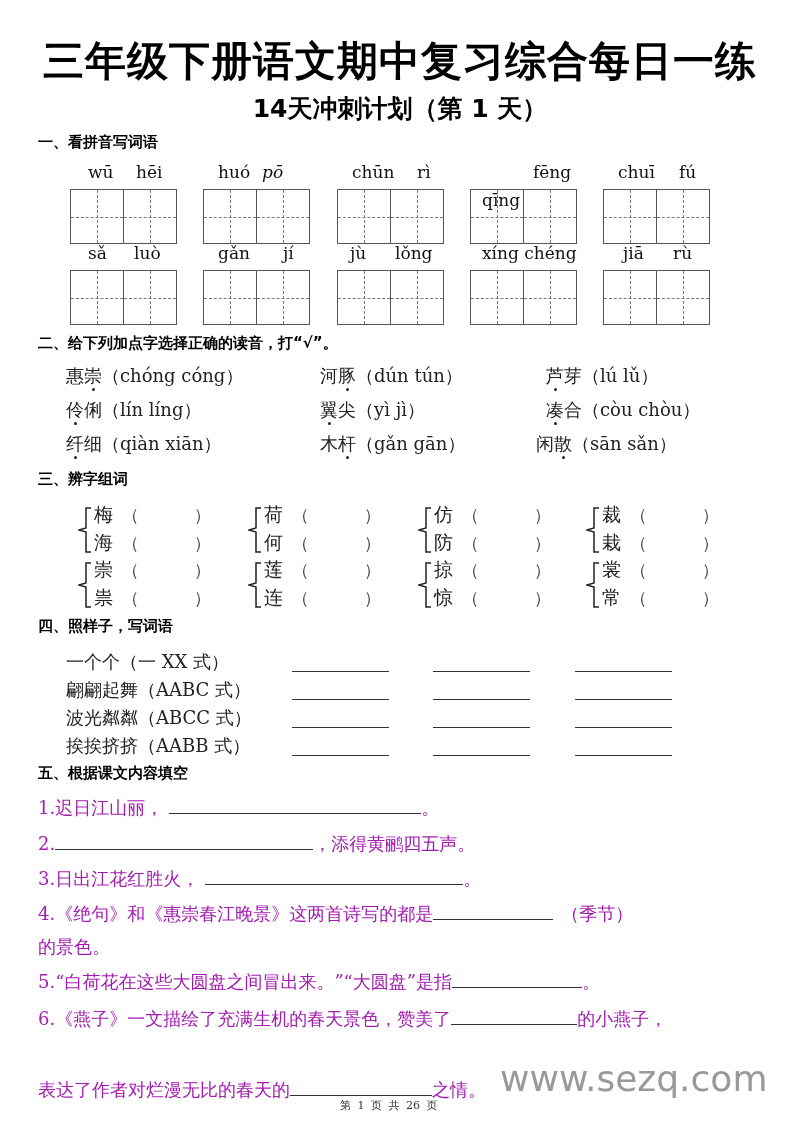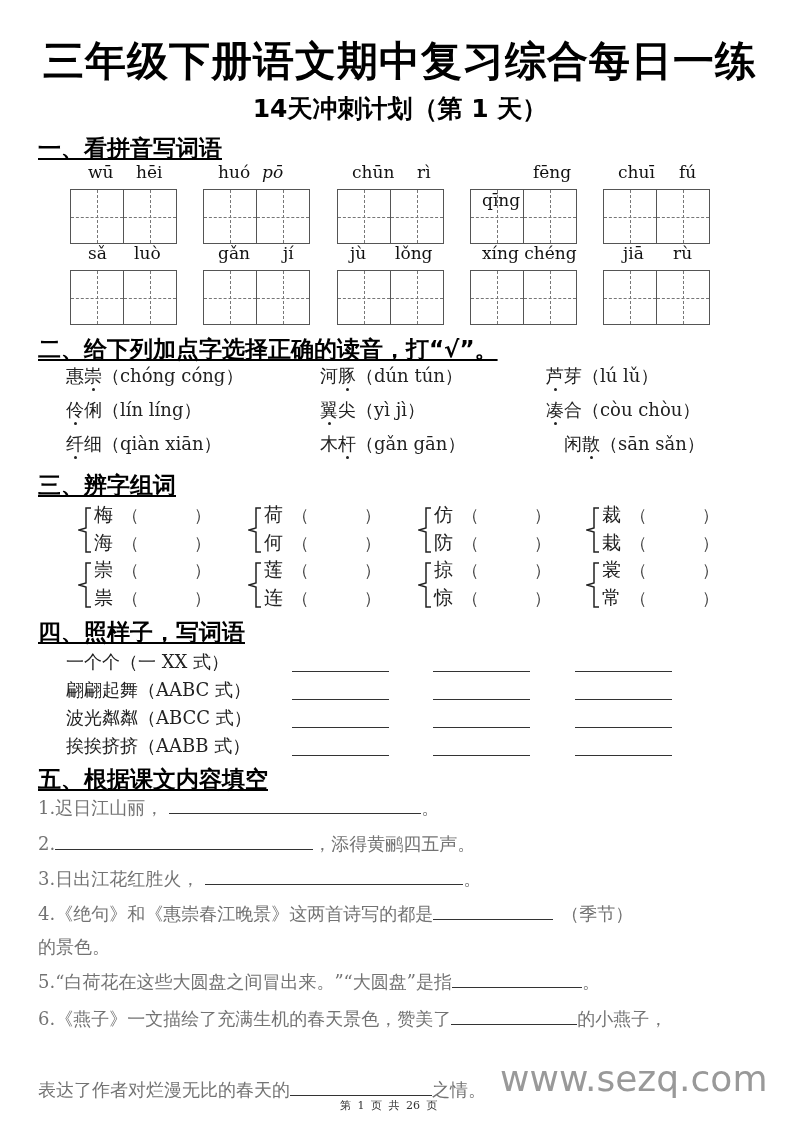--- a/index.html
+++ b/index.html
@@ -1,21 +1,21 @@
 <!DOCTYPE html>
 <html><head>
 <meta charset="utf-8">
 <style>
   * { box-sizing: border-box; margin: 0; padding: 0; }
   html, body { width: 800px; height: 1131px; background: #ffffff; overflow: hidden; }
   body { position: relative; font-family: "DejaVu Serif", "Liberation Serif", serif; color: #222; }
   .abs { position: absolute; }
   .title { left: 0; width: 800px; top: 34px; text-align: center; font-family: "DejaVu Sans", "Liberation Sans", sans-serif; font-weight: bold; font-size: 41px; letter-spacing: 1px; color: #000; }
   .subtitle { left: 0; width: 800px; top: 92px; text-align: center; font-family: "DejaVu Sans", "Liberation Sans", sans-serif; font-weight: bold; font-size: 25px; color: #000; }
-  .section-heading { font-family: "DejaVu Sans", "Liberation Sans", sans-serif; font-weight: bold; font-size: 23px; color: #000; left: 38px; text-decoration: underline; }
+  .section-heading { font-family: "DejaVu Sans", "Liberation Sans", sans-serif; font-weight: bold; font-size: 15px; color: #000; left: 38px; }
 
   
   .pinyin-group { width: 108px; }
   .pinyin-label { position: absolute; top: -27px; font-size: 17px; font-family: "DejaVu Serif", "Liberation Serif", serif; color: #111; white-space: nowrap; }
   .tianzige { position: absolute; top: 0; width: 54px; height: 55px; border: 1.5px solid #555; }
   .tianzige::before { content: ""; position: absolute; left: 50%; top: 0; bottom: 0; border-left: 1px dashed #777; }
   .tianzige::after { content: ""; position: absolute; top: 50%; left: 0; right: 0; border-top: 1px dashed #777; }
 
   
   .pron-item { font-size: 18px; color: #222; white-space: nowrap; }
@@ -26,21 +26,21 @@
   .bracket-group { width: 140px; height: 56px; }
   .brace { position: absolute; left: 0; top: 4px; width: 14px; height: 48px; }
   .bchar { position: absolute; left: 16px; font-size: 19px; color: #222; }
   .bparen { position: absolute; font-size: 17px; color: #444; }
 
   
   .pattern-label { font-size: 18px; color: #222; left: 66px; white-space: nowrap; }
   .blank-line { height: 0; border-top: 1.5px solid #333; }
 
   
-  .fill-line { font-size: 18px; color: #737373; left: 38px; white-space: nowrap; }
+  .fill-line { font-size: 18px; color: #a21caf; left: 38px; white-space: nowrap; }
   .uline { display: inline-block; border-bottom: 1.5px solid #333; height: 18px; vertical-align: baseline; }
 
   .watermark { left: 500px; top: 1058px; font-family: "DejaVu Sans", "Liberation Sans", sans-serif; font-size: 36px; color: #999; letter-spacing: 0px; }
   .page-footer { left: 340px; top: 1098px; font-size: 11px; color: #333; word-spacing: 3px; }
 </style>
 </head>
 <body>
 
 <div class="abs title">三年级下册语文期中复习综合每日一练</div>
 <div class="abs subtitle">14天冲刺计划（第 1 天）</div>
@@ -134,21 +134,21 @@
 <div class="abs pron-item" style="left:546px; top:398px;">
   <span class="dotted">凑</span><span>合</span><span>（còu chòu）</span>
 </div>
 
 <div class="abs pron-item" style="left:66px; top:432px;">
   <span class="dotted">纤</span><span>细</span><span>（qiàn xiān）</span>
 </div>
 <div class="abs pron-item" style="left:320px; top:432px;">
   <span>木</span><span class="dotted">杆</span><span>（gǎn gān）</span>
 </div>
-<div class="abs pron-item" style="left:564px; top:432px;">
+<div class="abs pron-item" style="left:536px; top:432px;">
   <span>闲</span><span class="dotted">散</span><span>（sān sǎn）</span>
 </div>
 
 <div class="abs section-heading" style="top:470px;">三、辨字组词</div>
 
 <div class="abs bracket-group" style="left:78px; top:502px;">
   <svg class="brace" viewBox="0 0 14 48">
       <path d="M13 2 H8 V22 L1 24 L8 26 V46 H13" fill="none" stroke="#222" stroke-width="1.5"></path>
     </svg>
   <span class="bchar" style="top:0;">梅</span>

